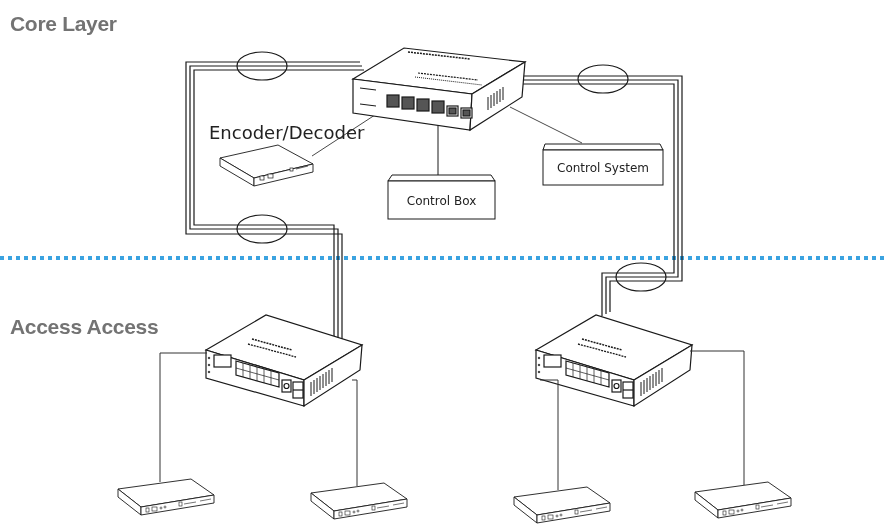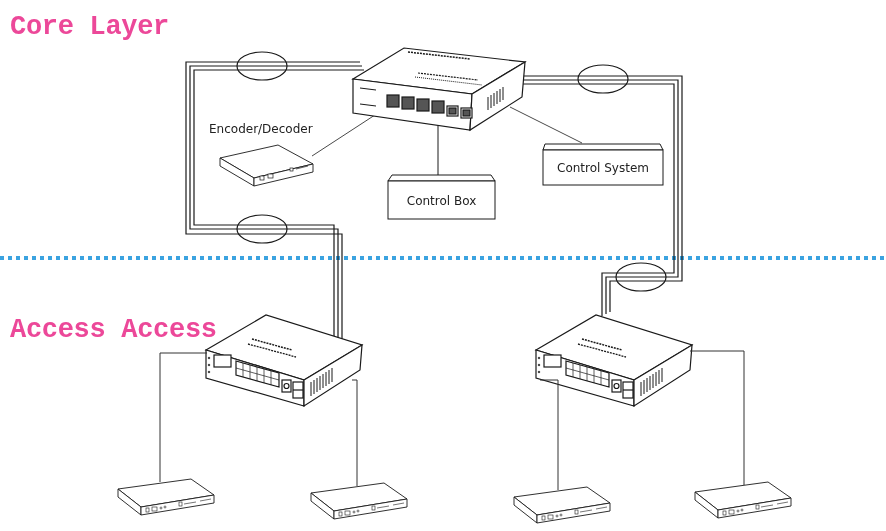--- a/index.html
+++ b/index.html
@@ -1,21 +1,21 @@
 <!DOCTYPE html>
 <html><head>
 <meta charset="utf-8">
 <style>
   html, body { margin: 0; padding: 0; background: #ffffff; }
   body { width: 886px; height: 531px; position: relative; overflow: hidden; font-family: "DejaVu Sans", sans-serif; }
-  .layer-title { position: absolute; font-family: Liberation Mono, monospace; font-weight: bold; font-size: 27px; color: #ec4899; letter-spacing: -0.3px; }
+  .layer-title { position: absolute; font-family: Liberation Sans, sans-serif; font-weight: bold; font-size: 21px; color: #737373; letter-spacing: -0.3px; }
   #core-title { left: 10px; top: 12px; }
   #access-title { left: 10px; top: 315px; }
   .label { position: absolute; font-family: "DejaVu Sans", sans-serif; color: #222; white-space: nowrap; }
-  #enc-label { left: 209px; top: 122px; font-size: 12px; }
+  #enc-label { left: 209px; top: 122px; font-size: 18px; }
   svg { position: absolute; left: 0; top: 0; }
   .box-text { font-family: "DejaVu Sans", sans-serif; font-size: 12px; fill: #222; }
 </style>
 </head>
 <body>
 
 <div class="layer-title" id="core-title">Core Layer</div>
 <div class="layer-title" id="access-title">Access Access</div>
 <div class="label" id="enc-label">Encoder/Decoder</div>
 

